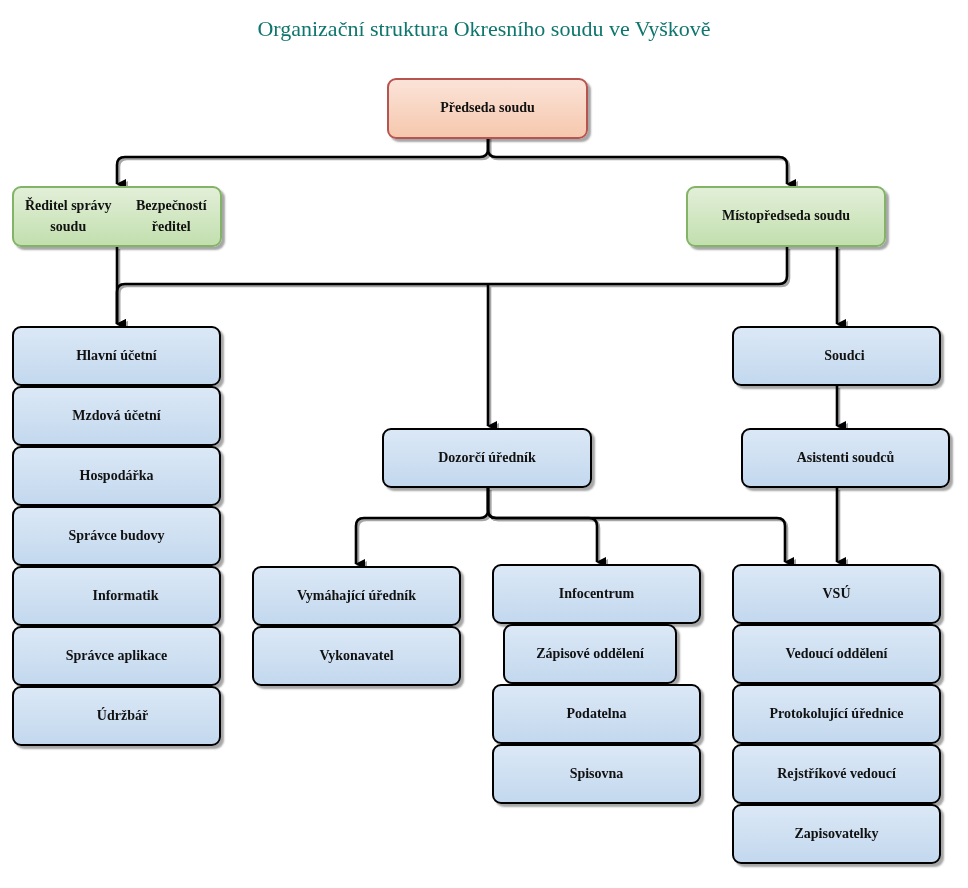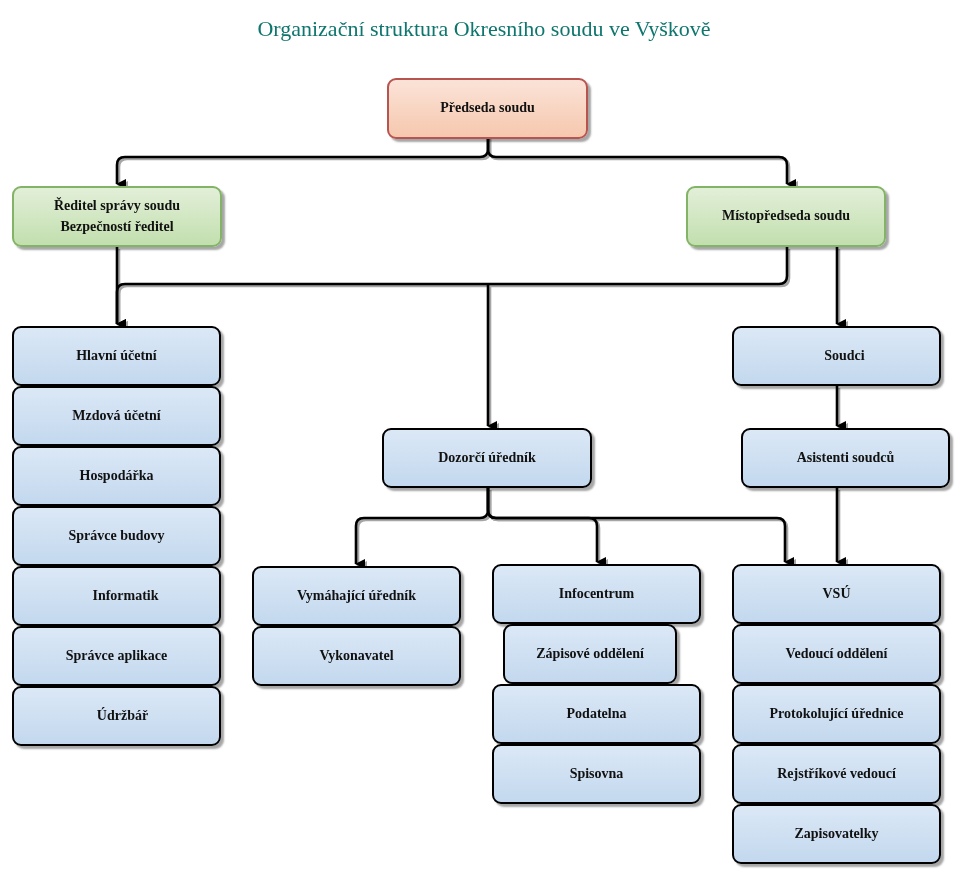--- a/index.html
+++ b/index.html
@@ -49,21 +49,21 @@
     <path d="M488,488 L488,510 Q488,518 480,518 L364,518 Q356,518 356,526 L356,564" marker-end="url(#arr)"></path>
     <path d="M488,488 L488,510 Q488,518 496,518 L589,518 Q597,518 597,526 L597,562" marker-end="url(#arr)"></path>
     <path d="M488,488 L488,510 Q488,518 496,518 L777,518 Q785,518 785,526 L785,562" marker-end="url(#arr)"></path>
   </g>
 </svg>
 
 <div class="box red" style="left:387px; top:66px; width:201px; height:61px;margin-top:12px;">
   <span>Předseda soudu</span>
 </div>
 
-<div class="box green" style="left:12px; top:186px; width:210px; height:61px; flex-direction:column;">
+<div class="box green" style="left:12px; top:186px; width:210px; height:61px; flex-direction:row;">
   <span>Ředitel správy soudu</span>
   <span>Bezpečností ředitel</span>
 </div>
 <div class="box green" style="left:686px; top:186px; width:200px; height:61px;">
   <span>Místopředseda soudu</span>
 </div>
 
 <div>
   <div class="box blue" style="left:12px; top:326px; width:209px; height:60px;">
       <span>Hlavní účetní</span>

